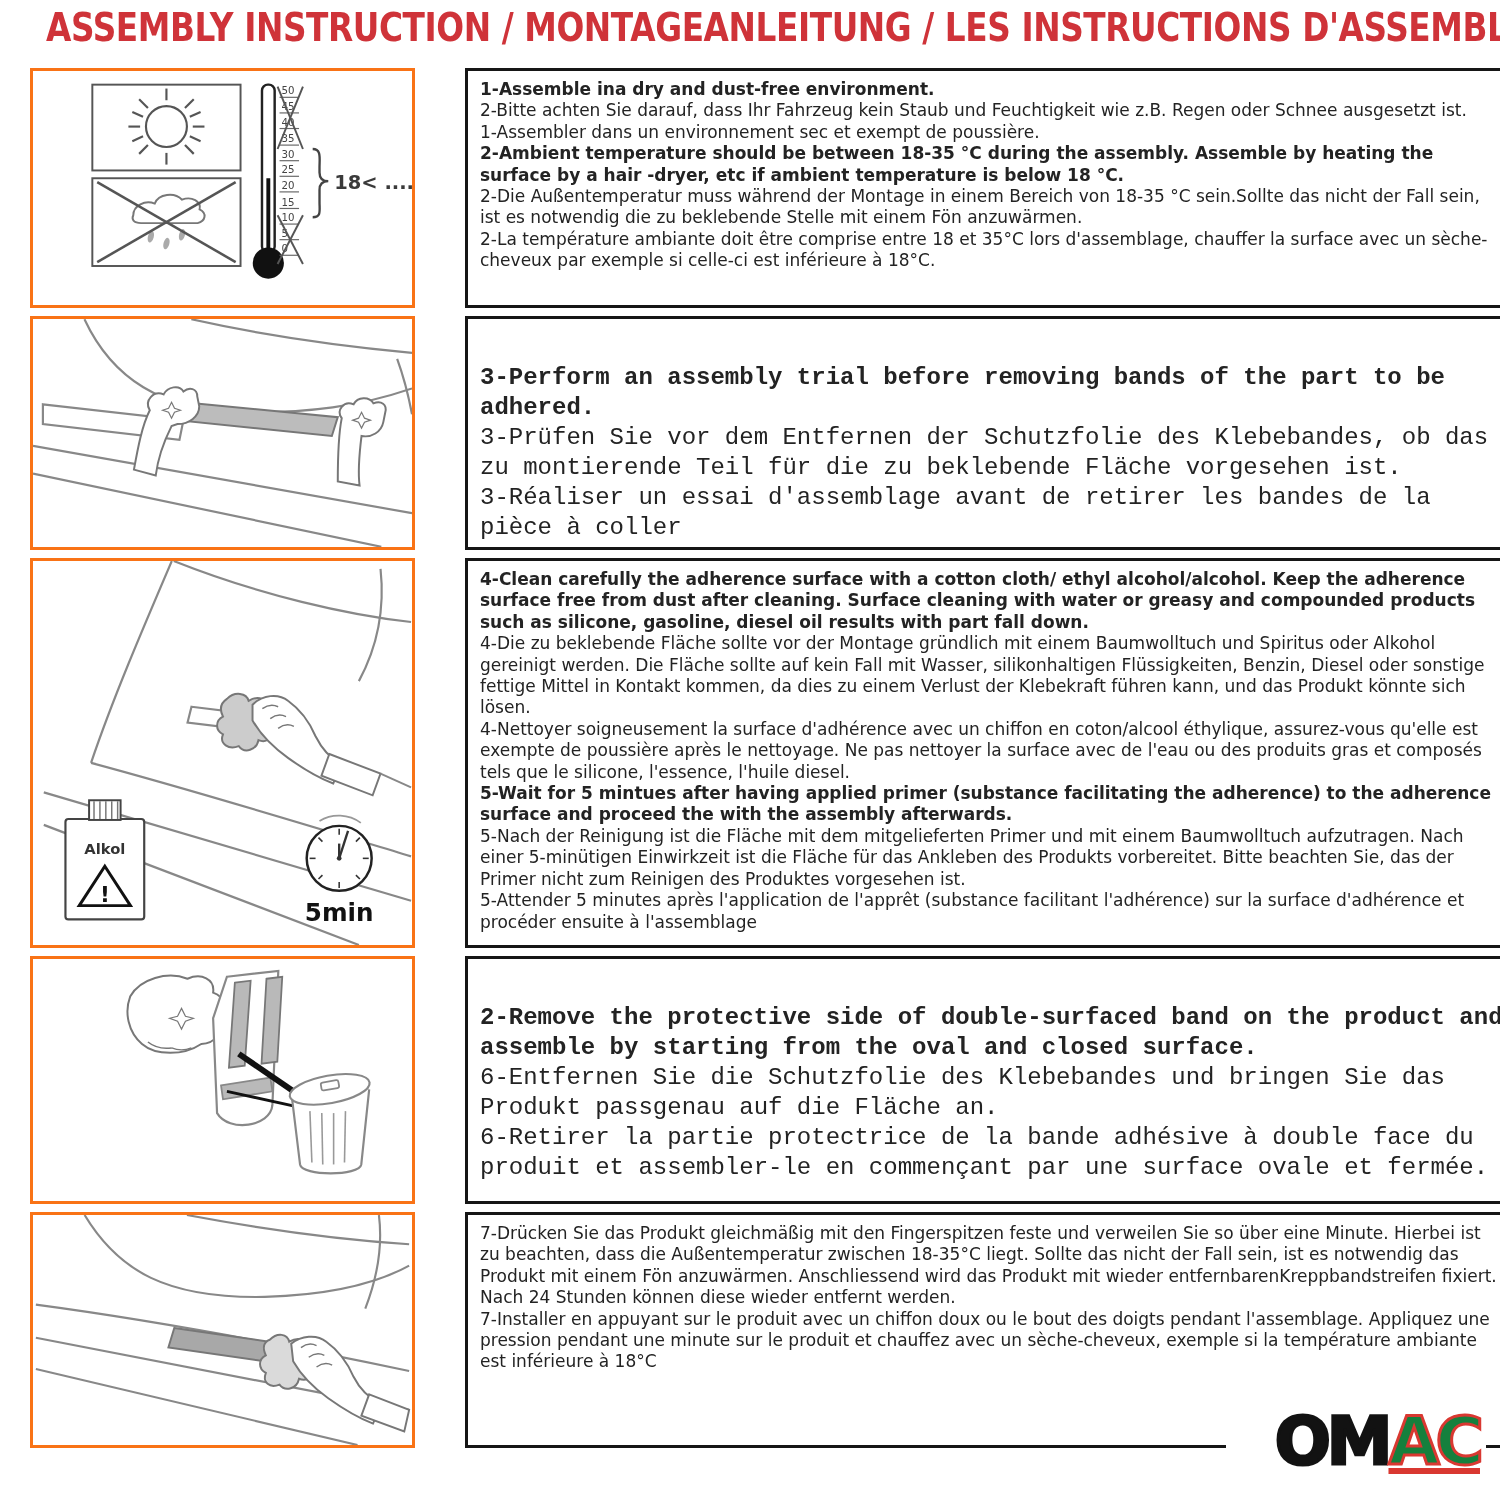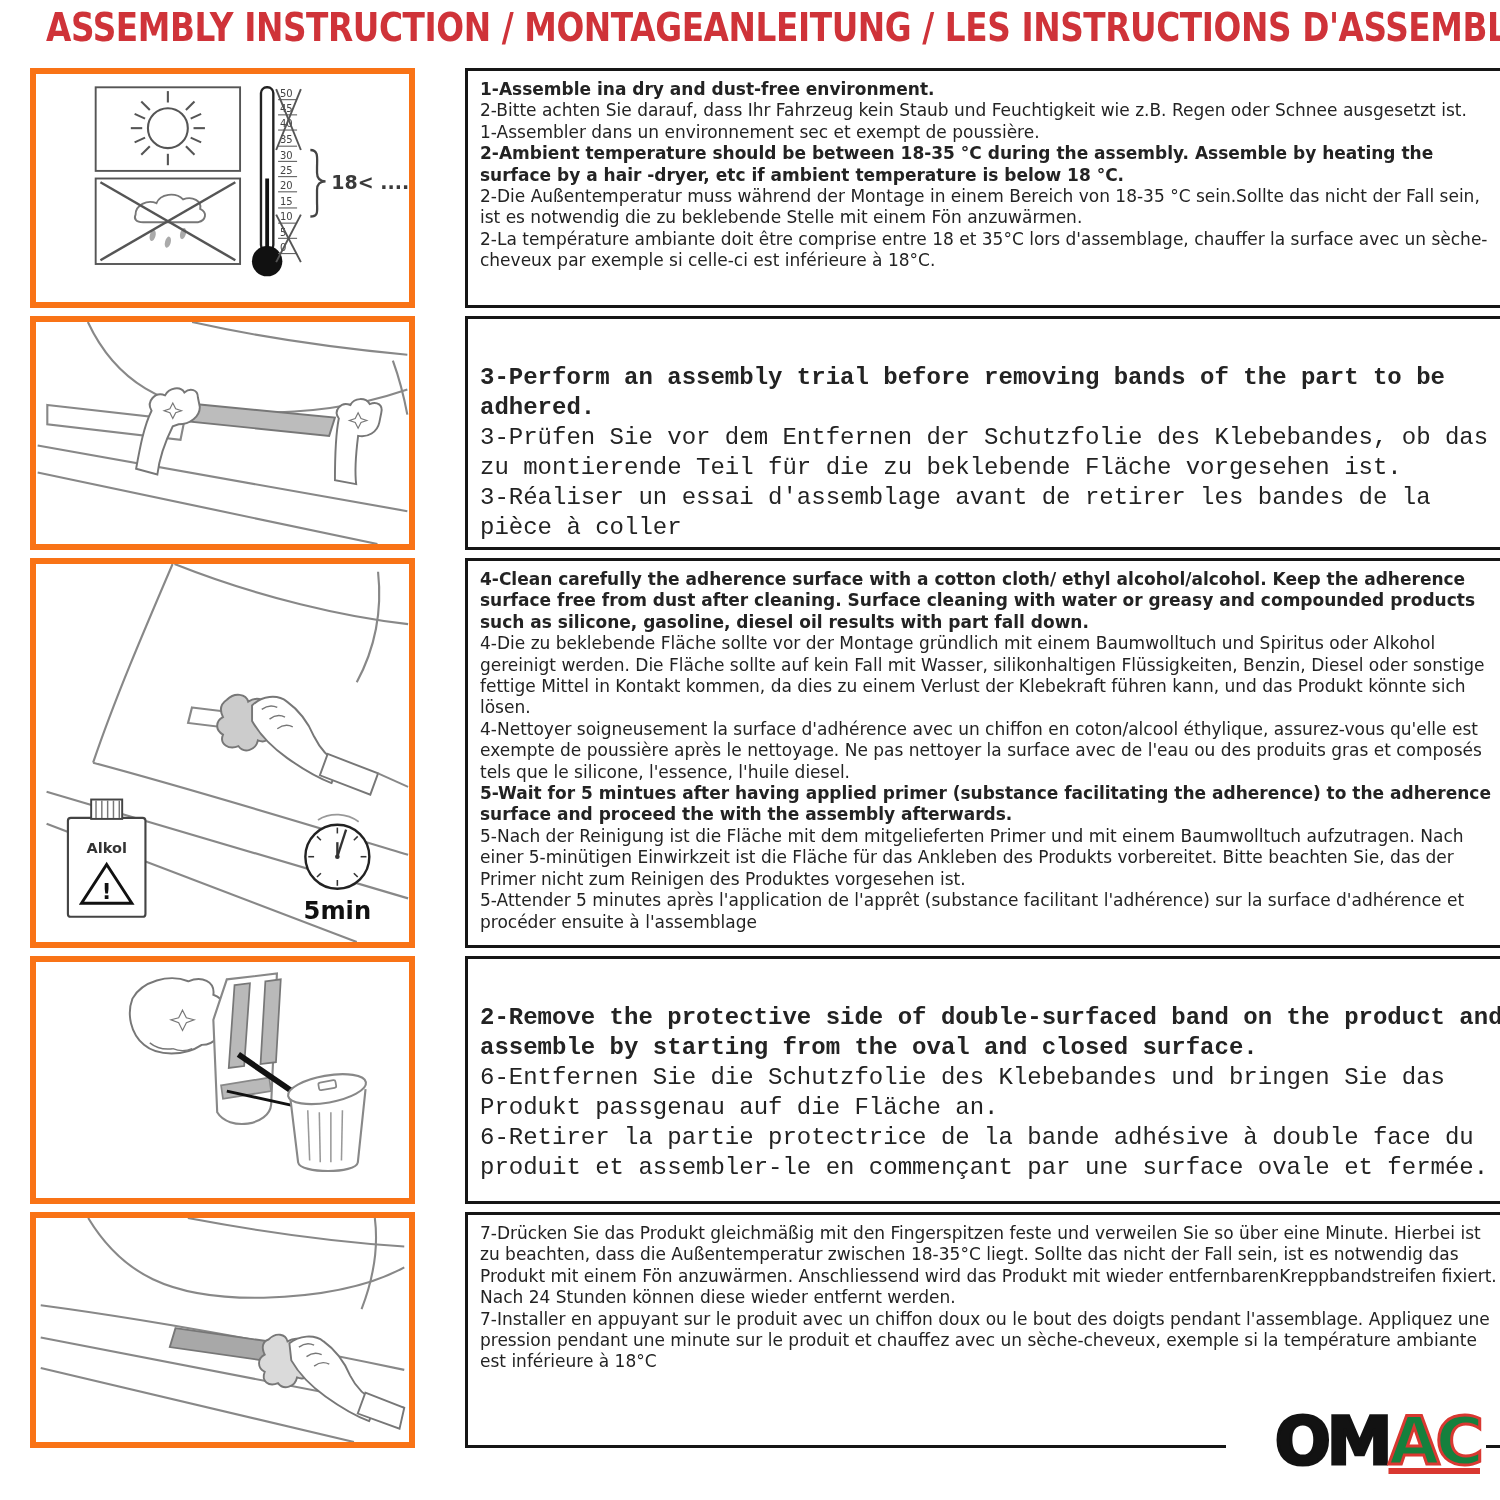--- a/index.html
+++ b/index.html
@@ -1,21 +1,21 @@
 <!DOCTYPE html>
 <html><head>
 <meta charset="utf-8">
 <style>
   html,body{margin:0;padding:0;background:#fff;}
   .page{position:relative;width:1500px;height:1500px;background:#fff;overflow:hidden;
         font-family:"DejaVu Sans","Liberation Sans",sans-serif;color:#232323;}
   .title{position:absolute;left:46px;top:5px;font-size:39px;font-weight:bold;color:#cf3339;
          white-space:nowrap;letter-spacing:-0.5px;transform:scaleX(0.84);transform-origin:left top;}
   .box{position:absolute;background:#fff;box-sizing:border-box;}
-  .ill{border:6px solid #f97316;left:30px;width:385px;}
+  .ill{border:3px solid #f97316;left:30px;width:385px;}
   .txt{border:3px solid #161616;left:425px;width:1055px;padding:8px 14px 6px 12px;margin-left:40px;}
   .r1{top:68px;height:240px}
   .r2{top:316px;height:234px}
   .r3{top:558px;height:390px}
   .r4{top:956px;height:248px}
   .r5{top:1212px;height:236px}
   .txt p{margin:0;}
   .txt-s p{font-size:17px;line-height:21.4px;}
   .txt-l p{font-size:24px;line-height:30px;font-family:Liberation Mono, monospace;}
   .b{font-weight:bold;}

